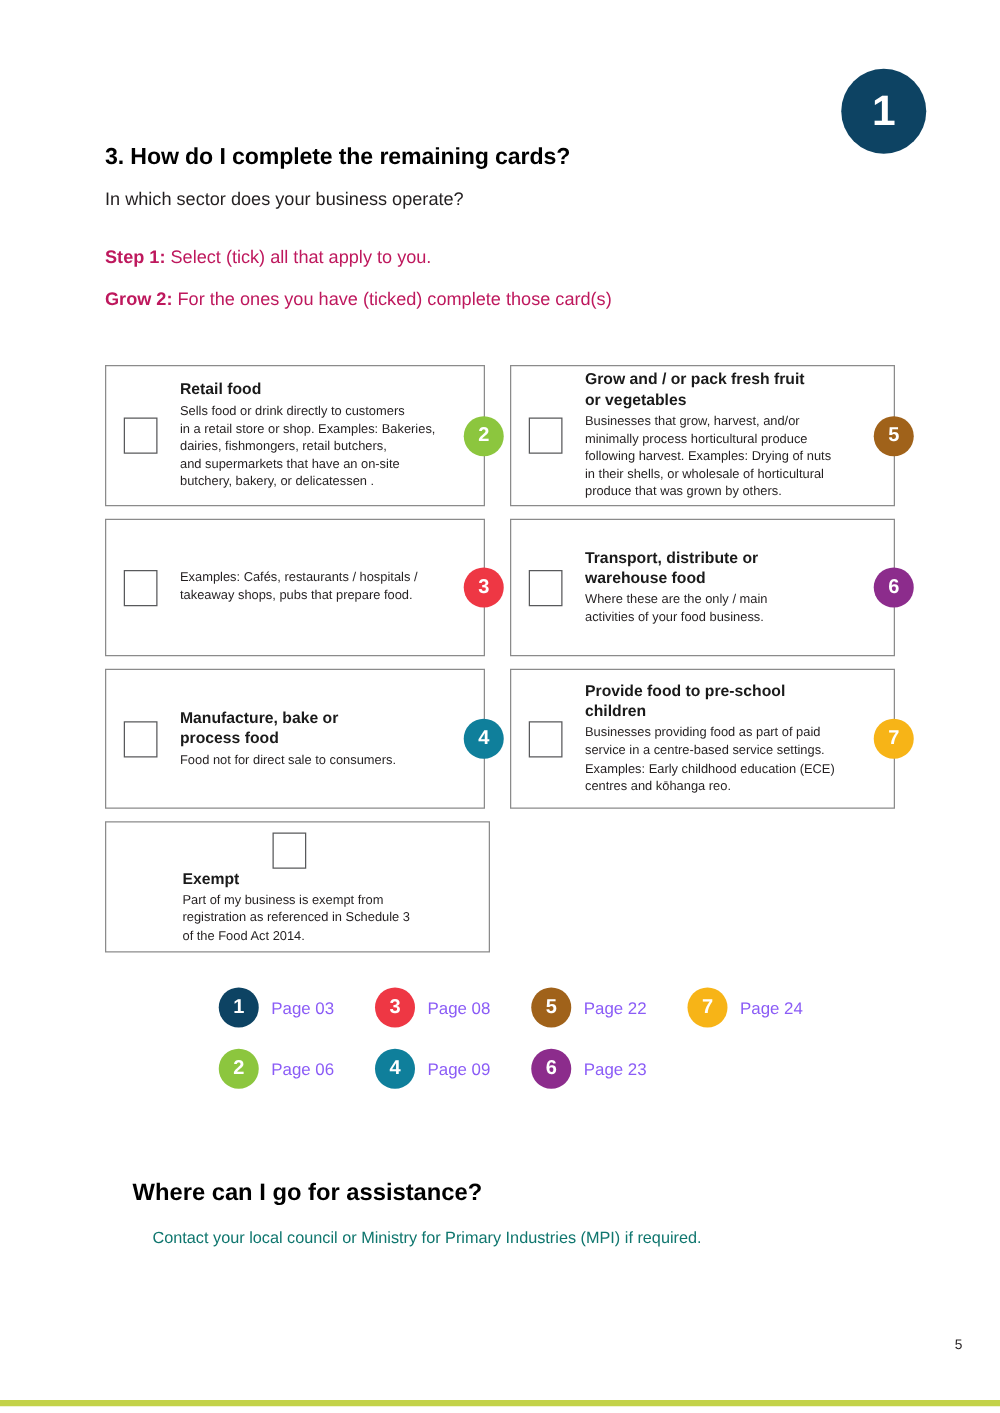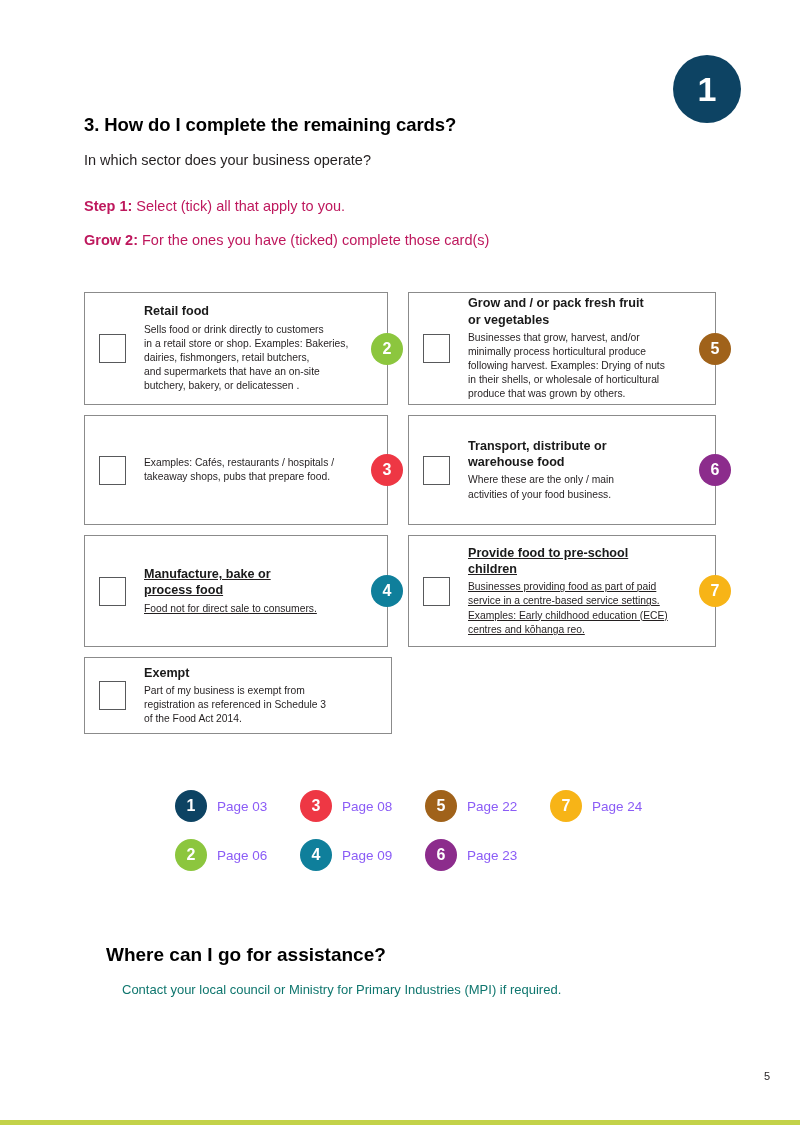--- a/index.html
+++ b/index.html
@@ -87,22 +87,22 @@
     background: #ffffff;
     display: flex;
     align-items: center;
     padding: 8px 10px 8px 14px;
   }
   .card.left  { width: 304px; }
   .card.right { width: 308px; }
 
   .row-1 .card { height: 113px; }
   .row-2 .card { height: 110px; }
-  .row-3 .card { height: 112px; text-decoration: underline; }
-  .row-4 .card { height: 77px; }
+  .row-3 .card { height: 112px; }
+  .row-4 .card { height: 105px; flex-direction: column; }
 
   .checkbox {
     flex: 0 0 auto;
     width: 25px;
     height: 27px;
     border: 1px solid #58595b;
     background: #ffffff;
     margin-right: 18px;
   }
   .card-body {

